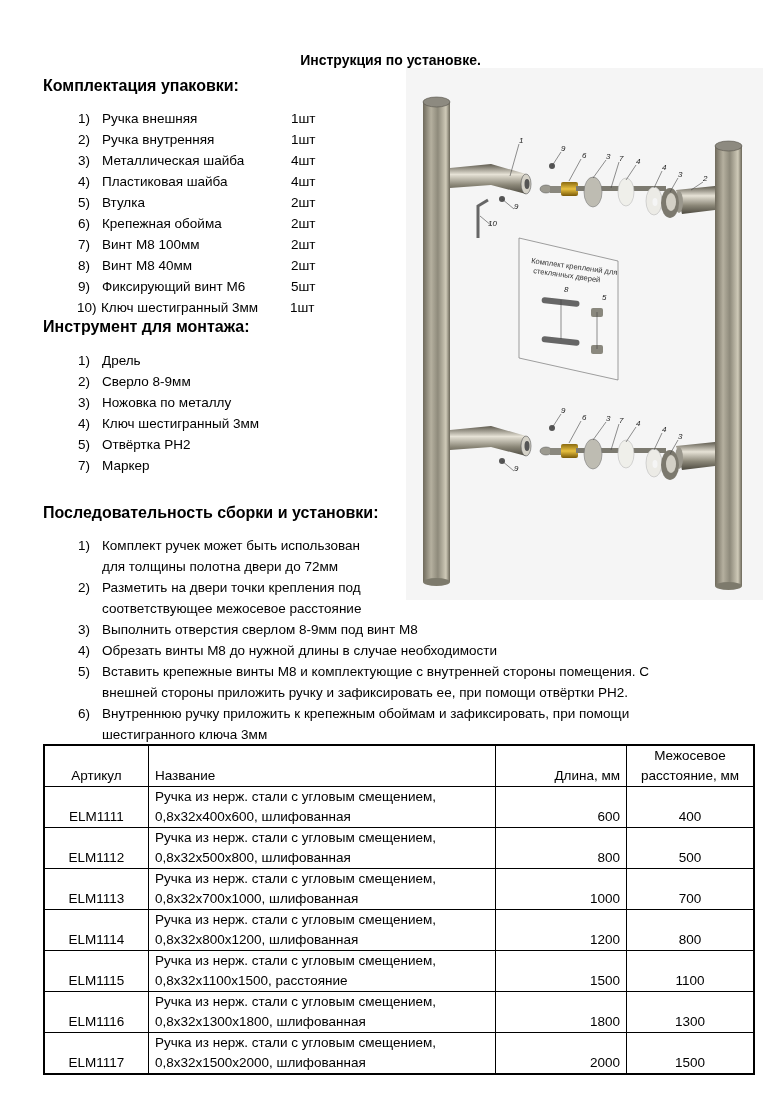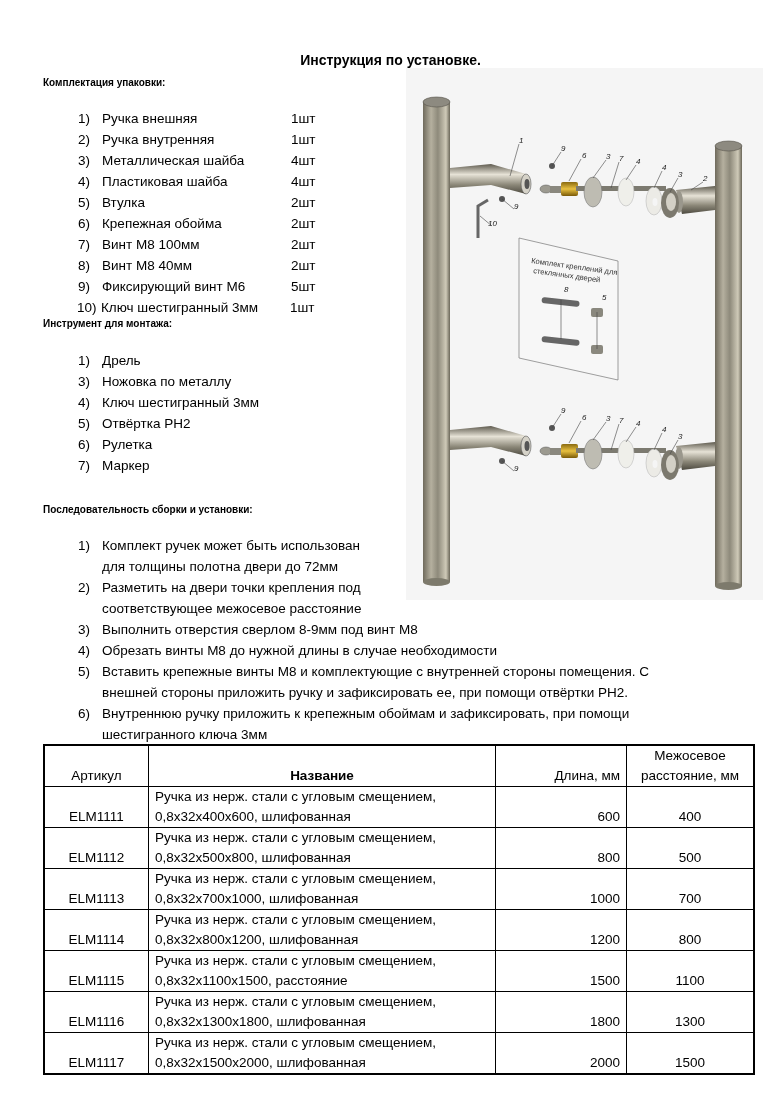--- a/index.html
+++ b/index.html
@@ -5,21 +5,21 @@
   html, body { margin: 0; padding: 0; background: #ffffff; }
   body {
     width: 781px; height: 1110px; position: relative; overflow: hidden;
     font-family: "Liberation Sans", sans-serif; color: #000; font-size: 13.5px;
   }
   .title {
     position: absolute; left: 0; width: 781px; top: 52px; text-align: center;
     font-weight: bold; font-size: 14px;
   }
   .section-h {
-    position: absolute; left: 43px; font-weight: bold; font-size: 10px;
+    position: absolute; left: 43px; font-weight: bold; font-size: 16px;
   }
   .list { position: absolute; left: 66px; margin: 12px; padding: 0; list-style: none; }
   .list li { height: 21px; line-height: 21px; white-space: nowrap; position: relative; }
   .list .num { display: inline-block; width: 24px; }
   .list .txt { display: inline-block; }
   .list .qty { position: absolute; left: 213px; top: 0; }
   .steps li { height: auto; line-height: 21px; white-space: normal; padding-left: 24px; }
   .steps li .num { position: absolute; left: 0; top: 0; }
 
   .illus {
@@ -33,21 +33,21 @@
     border-collapse: collapse; border: 2px solid #000; font-size: 13.5px;
   }
   table.spec td, table.spec th {
     border: 1px solid #000; padding: 0 6px; font-weight: normal;
     vertical-align: bottom; line-height: 20px;
   }
   table.spec th { height: 40px; }
   table.spec td { height: 39px; }
   .c-art { width: 91px; text-align: center; }
   .c-name { text-align: left; }
-  .c-name.h { text-align: center; font-weight: bold; }
+  .c-name.h { text-align: left; }
   .c-len { width: 118px; text-align: right; }
   .c-dist { width: 114px; text-align: center; }
   .c-name span { display: block; }
 </style>
 </head>
 <body>
 
 <div class="title">Инструкция по установке.</div>
 
 <div class="section-h" style="top:77px">Комплектация упаковки:</div>
@@ -60,24 +60,24 @@
   <li><span class="num">6)</span><span class="txt">Крепежная обойма</span><span class="qty">2шт</span></li>
   <li><span class="num">7)</span><span class="txt">Винт М8 100мм</span><span class="qty">2шт</span></li>
   <li><span class="num">8)</span><span class="txt">Винт М8 40мм</span><span class="qty">2шт</span></li>
   <li><span class="num">9)</span><span class="txt">Фиксирующий винт М6</span><span class="qty">5шт</span></li>
   <li style="margin-left:-1px"><span class="num">10)</span><span class="txt">Ключ шестигранный 3мм</span><span class="qty">1шт</span></li>
 </ul>
 
 <div class="section-h" style="top:318px">Инструмент для монтажа:</div>
 <ul class="list" style="top:338px">
   <li><span class="num">1)</span><span class="txt">Дрель</span></li>
+  <li><span class="num">2)</span><span class="txt">Сверло 8-9мм</span></li>
   <li><span class="num">3)</span><span class="txt">Ножовка по металлу</span></li>
   <li><span class="num">4)</span><span class="txt">Ключ шестигранный 3мм</span></li>
   <li><span class="num">5)</span><span class="txt">Отвёртка PH2</span></li>
-  <li><span class="num">6)</span><span class="txt">Рулетка</span></li>
   <li><span class="num">7)</span><span class="txt">Маркер</span></li>
 </ul>
 
 <div class="section-h" style="top:504px">Последовательность сборки и установки:</div>
 <ul class="list steps" style="top:523px; width:680px">
   <li><span class="num">1)</span><span>Комплект ручек может быть использован</span><br><span>для толщины полотна двери до 72мм</span></li>
   <li><span class="num">2)</span><span>Разметить на двери точки крепления под</span><br><span>соответствующее межосевое расстояние</span></li>
   <li><span class="num">3)</span><span>Выполнить отверстия сверлом 8-9мм под винт М8</span></li>
   <li><span class="num">4)</span><span>Обрезать винты М8 до нужной длины в случае необходимости</span></li>
   <li><span class="num">5)</span><span>Вставить крепежные винты М8 и комплектующие с внутренней стороны помещения. С</span><br><span>внешней стороны приложить ручку и зафиксировать ее, при помощи отвёртки PH2.</span></li>

